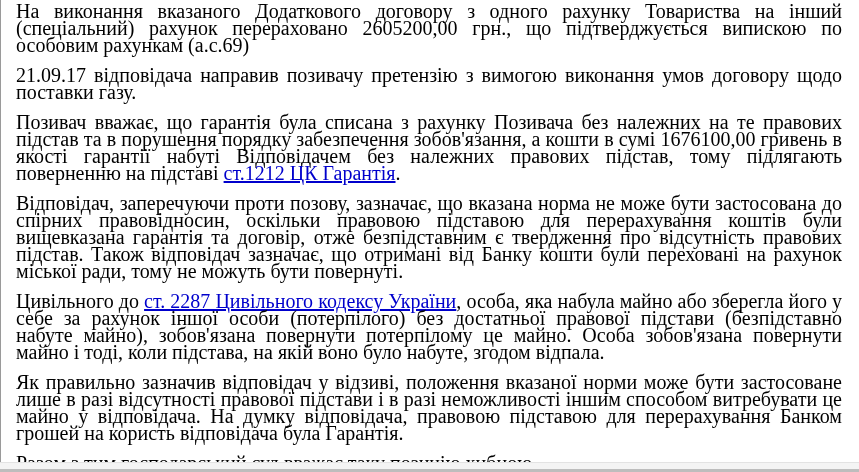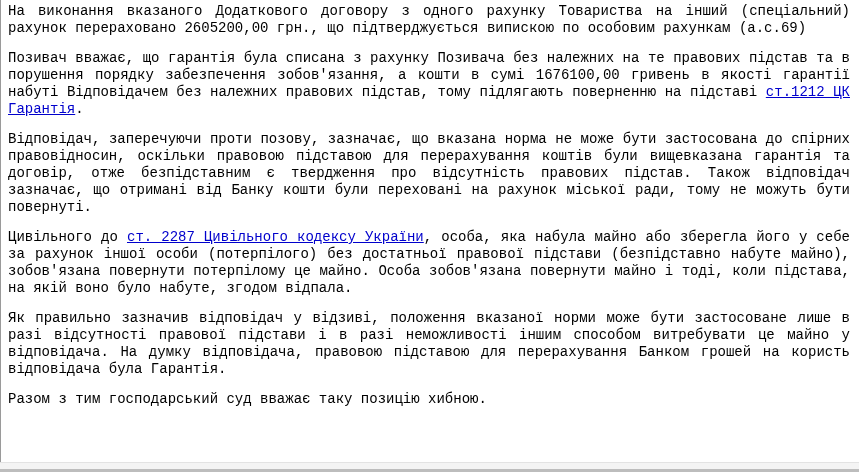--- a/index.html
+++ b/index.html
@@ -25,25 +25,24 @@
     position:absolute;
     left:0;top:0;
     width:859px;
     height:462px;
     border-left:1px solid var(--left-border);
     padding:0 9px 0 7px;
     background:var(--bg);
     overflow:hidden;
   }
   .doc-body p{
-    font-size:14px;
+    font-size:20px;
     line-height:17px;
     text-align:justify;
-    margin:13px 0;
-    font-family:Liberation Mono, monospace;
+    margin:13px 8px;
   }
   .doc-body p:first-child{
     margin-top:3px;
   }
   .doc-body a{
     color:var(--link);
     text-decoration:underline;
     cursor:pointer;
   }
   .bottom-track{
@@ -59,20 +58,21 @@
     height:3px;
     background:var(--edge);
   }
 </style>
 </head>
 <body>
 
 <div class="doc-frame">
   <div class="doc-body" id="doc-body">
       <p><span>На виконання вказаного Додаткового договору з одного рахунку Товариства на інший (спеціальний) рахунок перераховано 2605200,00 грн., що підтверджується випискою по особовим рахункам (а.с.69)</span></p>
+      <p><span>21.09.17 відповідача направив позивачу претензію з вимогою виконання умов договору щодо поставки газу.</span></p>
       <p><span>Позивач вважає, що гарантія була списана з рахунку Позивача без належних на те правових підстав та в порушення порядку забезпечення зобов'язання, а кошти в сумі 1676100,00 гривень в якості гарантії набуті Відповідачем без належних правових підстав, тому підлягають поверненню на підставі </span><a>ст.1212 ЦК Гарантія</a><span>.</span></p>
       <p><span>Відповідач, заперечуючи проти позову, зазначає, що вказана норма не може бути застосована до спірних правовідносин, оскільки правовою підставою для перерахування коштів були вищевказана гарантія та договір, отже безпідставним є твердження про відсутність правових підстав. Також відповідач зазначає, що отримані від Банку кошти були переховані на рахунок міської ради, тому не можуть бути повернуті.</span></p>
       <p><span>Цивільного до </span><a>ст. 2287 Цивільного кодексу України</a><span>, особа, яка набула майно або зберегла його у себе за рахунок іншої особи (потерпілого) без достатньої правової підстави (безпідставно набуте майно), зобов'язана повернути потерпілому це майно. Особа зобов'язана повернути майно і тоді, коли підстава, на якій воно було набуте, згодом відпала.</span></p>
       <p><span>Як правильно зазначив відповідач у відзиві, положення вказаної норми може бути застосоване лише в разі відсутності правової підстави і в разі неможливості іншим способом витребувати це майно у відповідача. На думку відповідача, правовою підставою для перерахування Банком грошей на користь відповідача була Гарантія.</span></p>
       <p><span>Разом з тим господарський суд вважає таку позицію хибною.</span></p>
     </div>
 </div>
 <div class="bottom-track"></div>
 <div class="bottom-edge"></div>
 

